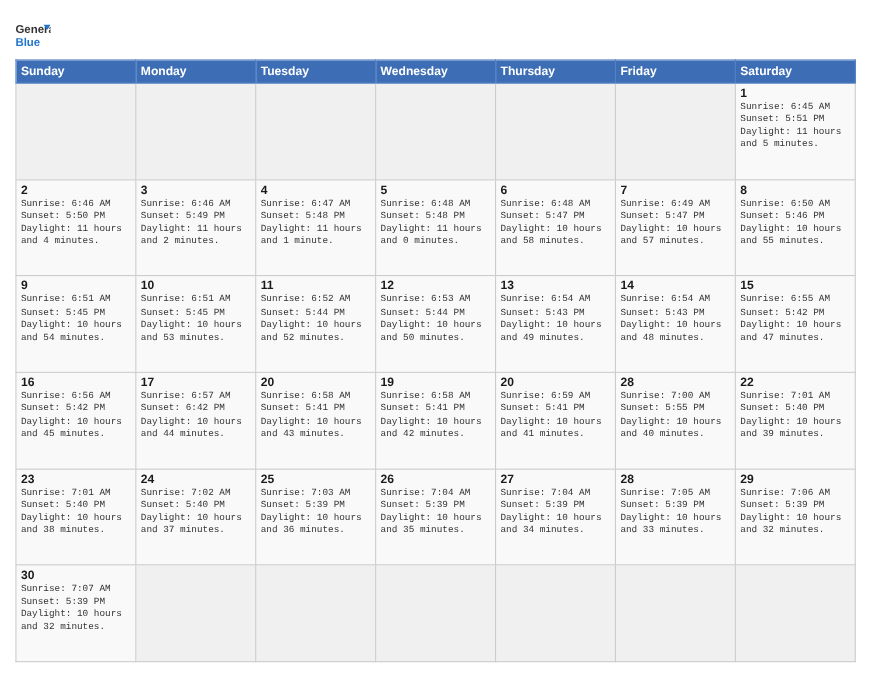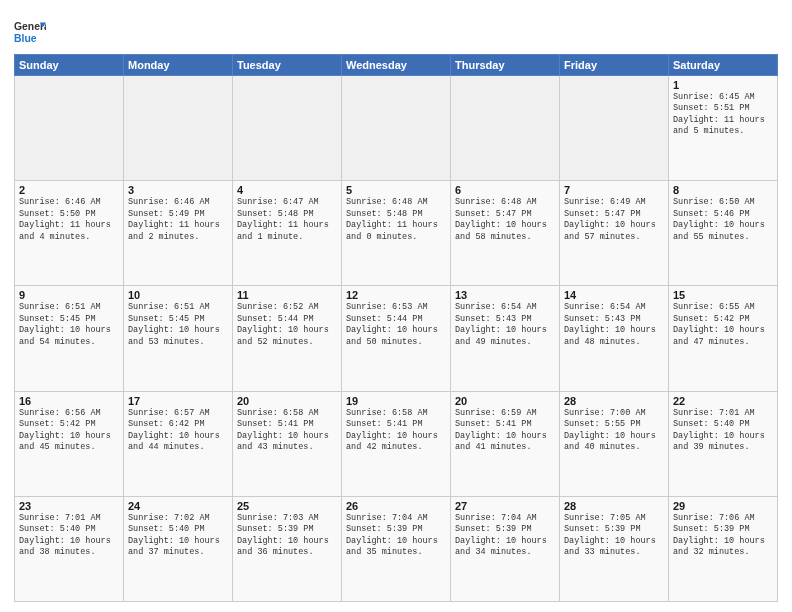--- a/index.html
+++ b/index.html
@@ -332,15 +332,30 @@
 and 33 minutes.</div>
           </td>
           <td>
             <span class="day-number">29</span>
             <div class="day-info">Sunrise: 7:06 AM
 Sunset: 5:39 PM
 Daylight: 10 hours
 and 32 minutes.</div>
           </td>
         </tr>
+        <tr>
+          <td>
+            <span class="day-number">30</span>
+            <div class="day-info">Sunrise: 7:07 AM
+Sunset: 5:39 PM
+Daylight: 10 hours
+and 32 minutes.</div>
+          </td>
+          <td class="empty"></td>
+          <td class="empty"></td>
+          <td class="empty"></td>
+          <td class="empty"></td>
+          <td class="empty"></td>
+          <td class="empty"></td>
+        </tr>
       </tbody>
   </table>
 </div>
 
 </body></html>

